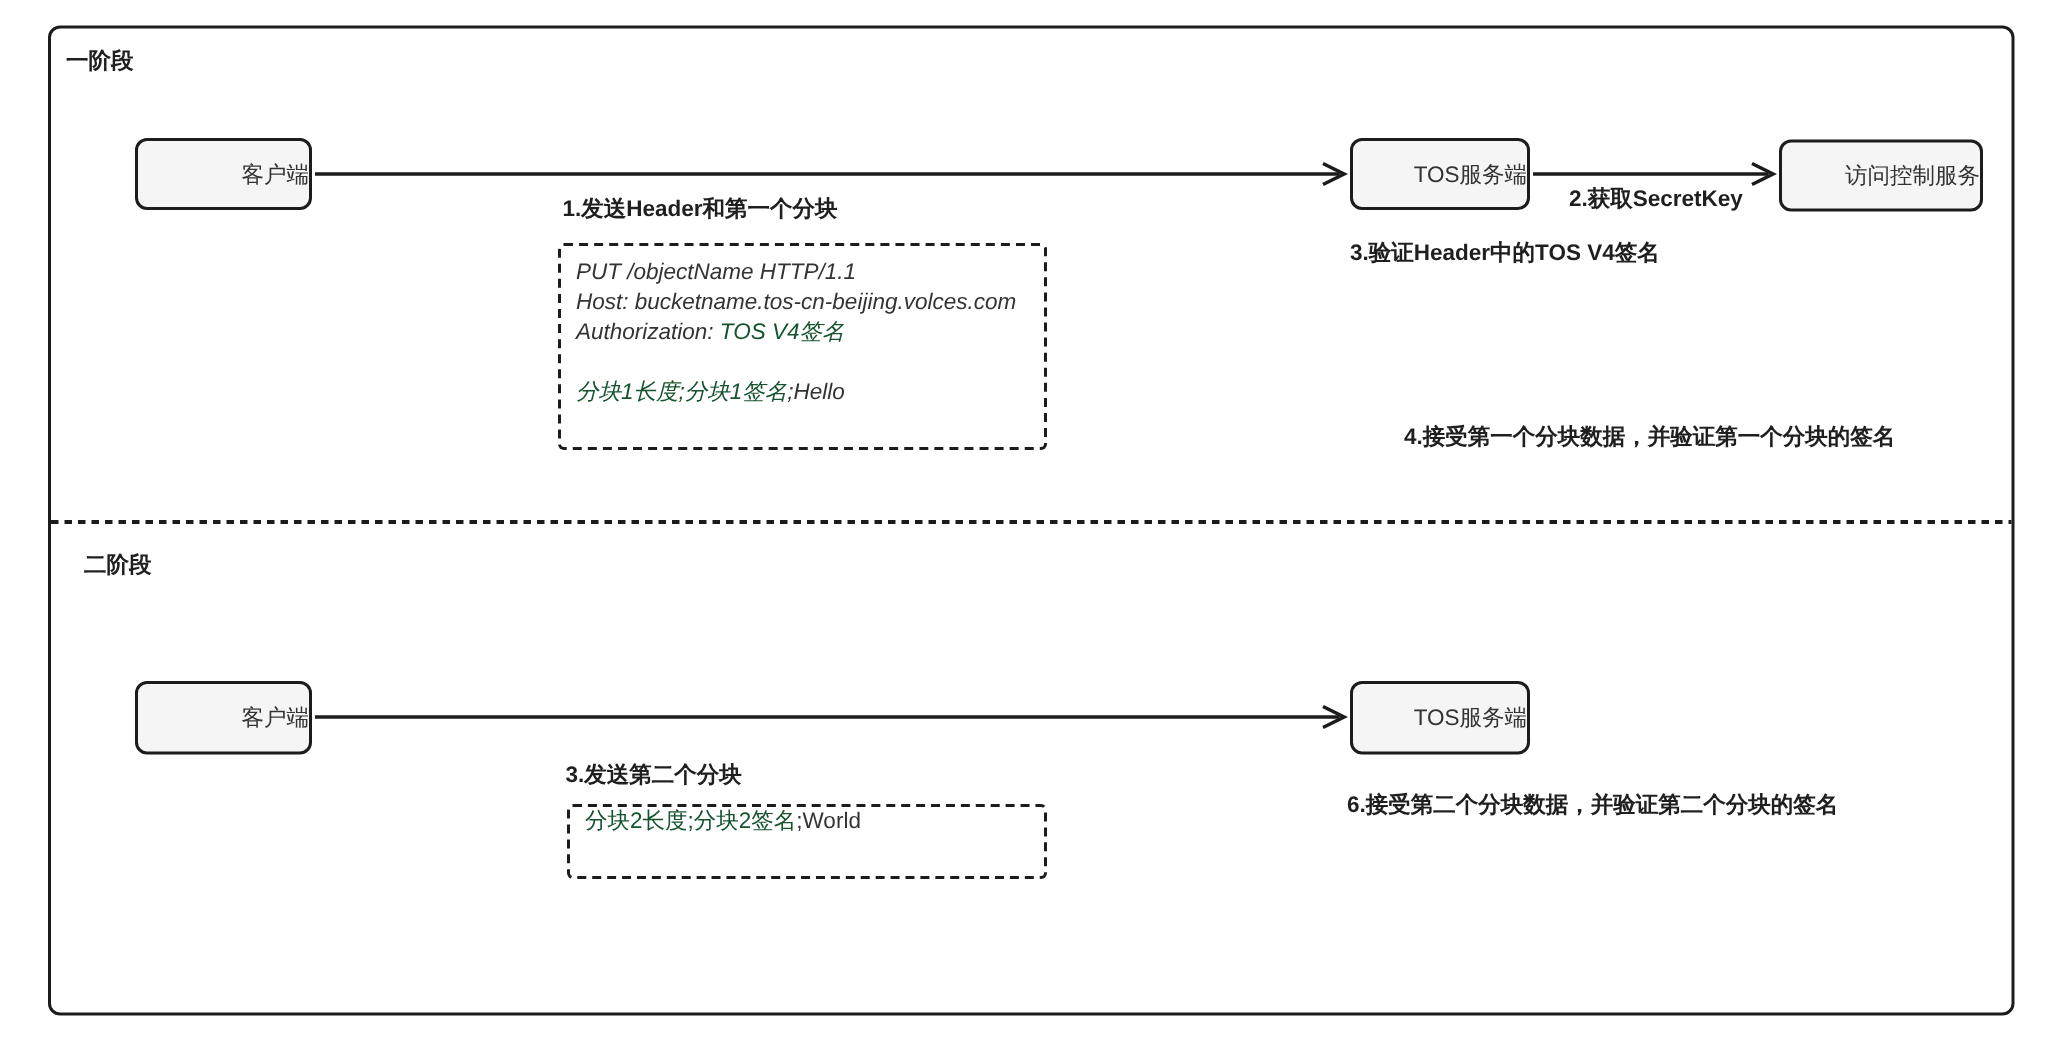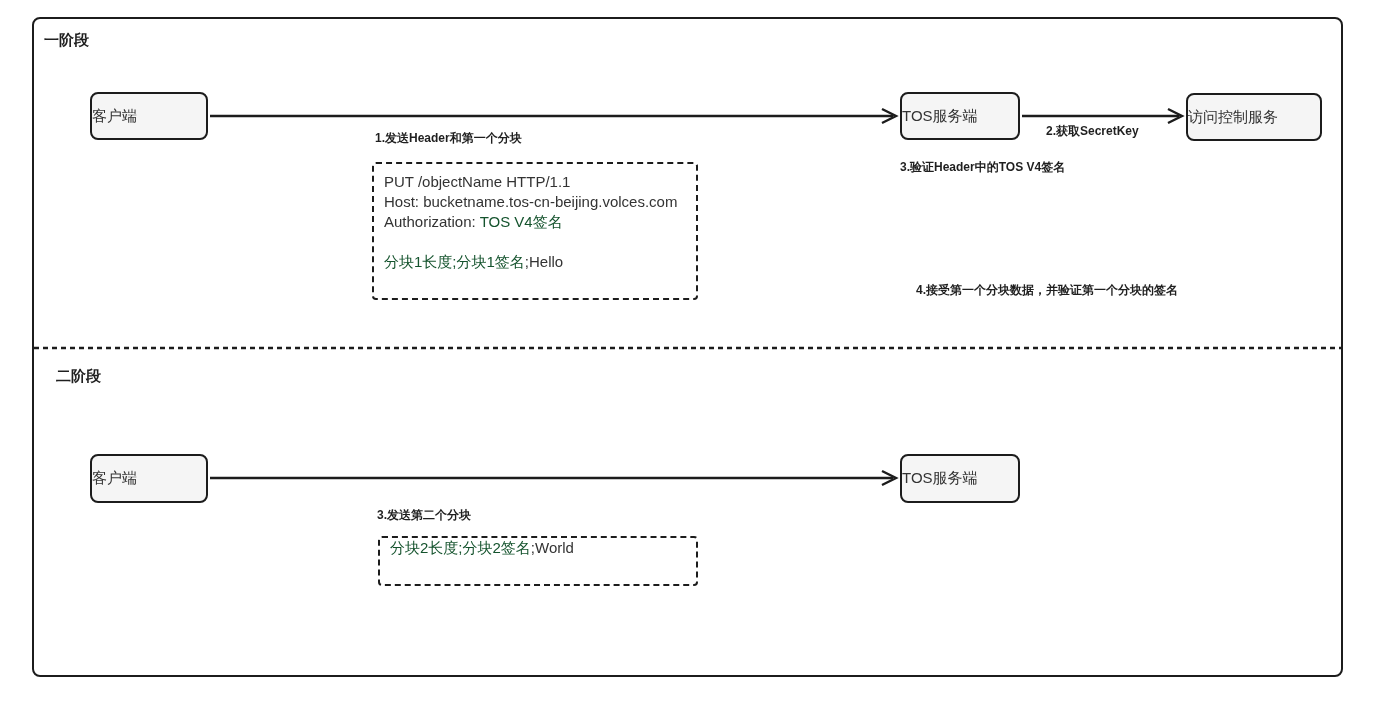--- a/index.html
+++ b/index.html
@@ -41,29 +41,29 @@
     color: #1f1f1f;
     white-space: nowrap;
   }
   .node {
     position: absolute;
     background: #f5f5f5;
     border: 2.5px solid #1c1c1c;
     border-radius: 8px;
     display: flex;
     align-items: center;
-    justify-content: flex-start;
+    justify-content: flex-end;
     font-size: 15px;
     color: #333333;
     white-space: nowrap;
     box-sizing: border-box;
   }
   .annot {
     position: absolute;
-    font-size: 12px;
+    font-size: 15px;
     font-weight: bold;
     color: #1f1f1f;
     white-space: nowrap;
   }
   .dashed-box {
     position: absolute;
     border: 2px dashed #1c1c1c;
     border-radius: 4px;
     box-sizing: border-box;
     font-size: 15px;
@@ -72,21 +72,21 @@
     background: #ffffff;
   }
   .dashed-box.req {
     padding: 8px 10px;
   }
   .dashed-box.chunk2 {
     display: flex;
     align-items: flex-start;
     padding: 0 10px;
   }
-  .req-line { white-space: nowrap; }
+  .req-line { white-space: nowrap; font-style: italic; }
   .blank-line { height: 20px; }
   .red { color: #14532d; }
   .code-line { white-space: nowrap; }
 </style>
 </head>
 <body>
 
 <div class="canvas">
 
   <div class="frame"></div>
@@ -116,36 +116,37 @@
   <div class="node" style="left:900px; top:92px; width:120px; height:48px;">
     <span>TOS服务端</span>
   </div>
   <div class="node" style="left:1186px; top:93px; width:136px; height:48px;">
     <span>访问控制服务</span>
   </div>
 
   <div class="annot" style="left:375px; top:130px;">1.发送Header和第一个分块</div>
   <div class="annot" style="left:1046px; top:123px;">2.获取SecretKey</div>
   <div class="annot" style="left:900px; top:159px;">3.验证Header中的TOS V4签名</div>
-  <div class="annot" style="left:916px; top:282px;">4.接受第一个分块数据，并验证第一个分块的签名</div>
+  <div class="annot" style="left:936px; top:282px;">4.接受第一个分块数据，并验证第一个分块的签名</div>
 
   <div class="dashed-box req" style="left:372px; top:162px; width:326px; height:138px;">
     <div class="req-line">PUT /objectName HTTP/1.1</div>
     <div class="req-line">Host: bucketname.tos-cn-beijing.volces.com</div>
     <div class="req-line"><span>Authorization: </span><span class="red">TOS V4签名</span></div>
     <div class="blank-line"></div>
     <div class="req-line"><span class="red">分块1长度;分块1签名</span><span>;Hello</span></div>
   </div>
 
   <div class="node" style="left:90px; top:454px; width:118px; height:49px;">
     <span>客户端</span>
   </div>
   <div class="node" style="left:900px; top:454px; width:120px; height:49px;">
     <span>TOS服务端</span>
   </div>
 
   <div class="annot" style="left:377px; top:507px;">3.发送第二个分块</div>
+  <div class="annot" style="left:898px; top:527px;">6.接受第二个分块数据，并验证第二个分块的签名</div>
 
   <div class="dashed-box chunk2" style="left:378px; top:536px; width:320px; height:50px;">
     <div class="code-line"><span class="red">分块2长度;分块2签名</span><span>;World</span></div>
   </div>
 
 </div>
 
 </body></html>

